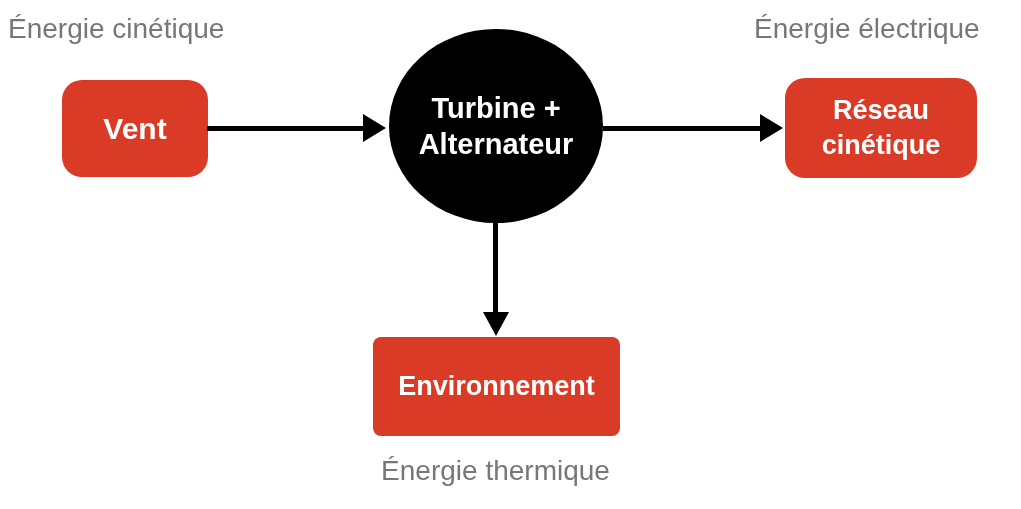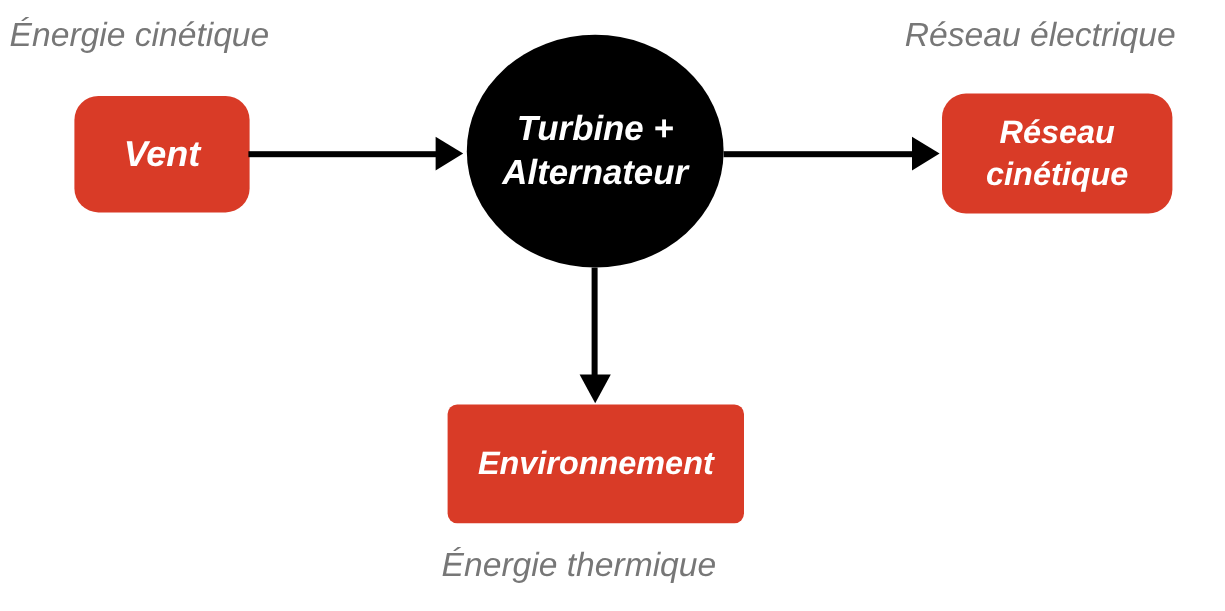--- a/index.html
+++ b/index.html
@@ -7,21 +7,20 @@
     padding: 0;
     background: #ffffff;
   }
   .canvas {
     position: relative;
     width: 1021px;
     height: 493px;
     background: var(--background, #ffffff);
     font-family: "Liberation Sans", sans-serif;
     overflow: hidden;
-    font-style: italic;
   }
   .energy-label {
     position: absolute;
     color: var(--label_gray, #777777);
     font-size: 28px;
     font-weight: 400;
     white-space: nowrap;
   }
   .node-box {
     position: absolute;
@@ -75,39 +74,39 @@
   .arrow-head-down {
     position: absolute;
     width: 0;
     height: 0;
     border-left: 13px solid transparent;
     border-right: 13px solid transparent;
     border-top: 24px solid var(--arrow_black, #000000);
   }
   #label-kinetic   { left: 8px;   top: 13px; }
   #label-electric  { left: 754px; top: 13px; }
-  #label-thermal   { left: 368px; top: 455px; width: 255px; }
+  #label-thermal   { left: 368px; top: 455px; width: 255px; text-align: center; }
   #node-vent       { left: 62px;  top: 80px;  width: 146px; height: 97px;  font-size: 30px; }
   #node-reseau     { left: 785px; top: 78px;  width: 192px; height: 100px; }
   #node-env        { left: 373px; top: 337px; width: 247px; height: 99px;  border-radius: 8px; }
   #arrow1-line { left: 207px; top: 126px; width: 158px; }
   #arrow1-head { left: 363px; top: 114px; }
   #arrow2-line { left: 603px; top: 126px; width: 158px; }
   #arrow2-head { left: 760px; top: 114px; }
   #arrow3-line { left: 493px; top: 223px; height: 90px; }
   #arrow3-head { left: 483px; top: 312px; }
 </style>
 </head>
 <body>
 
 <div class="canvas">
 
   <div class="energy-label" id="label-kinetic">Énergie cinétique</div>
 
-  <div class="energy-label" id="label-electric">Réseau électrique</div>
+  <div class="energy-label" id="label-electric">Énergie électrique</div>
 
   <div class="node-box" id="node-vent">
     <span>Vent</span>
   </div>
 
   <div class="arrow-line-h" id="arrow1-line"></div>
   <div class="arrow-head-right" id="arrow1-head"></div>
 
   <div class="node-circle">
     <span>Turbine +</span>

